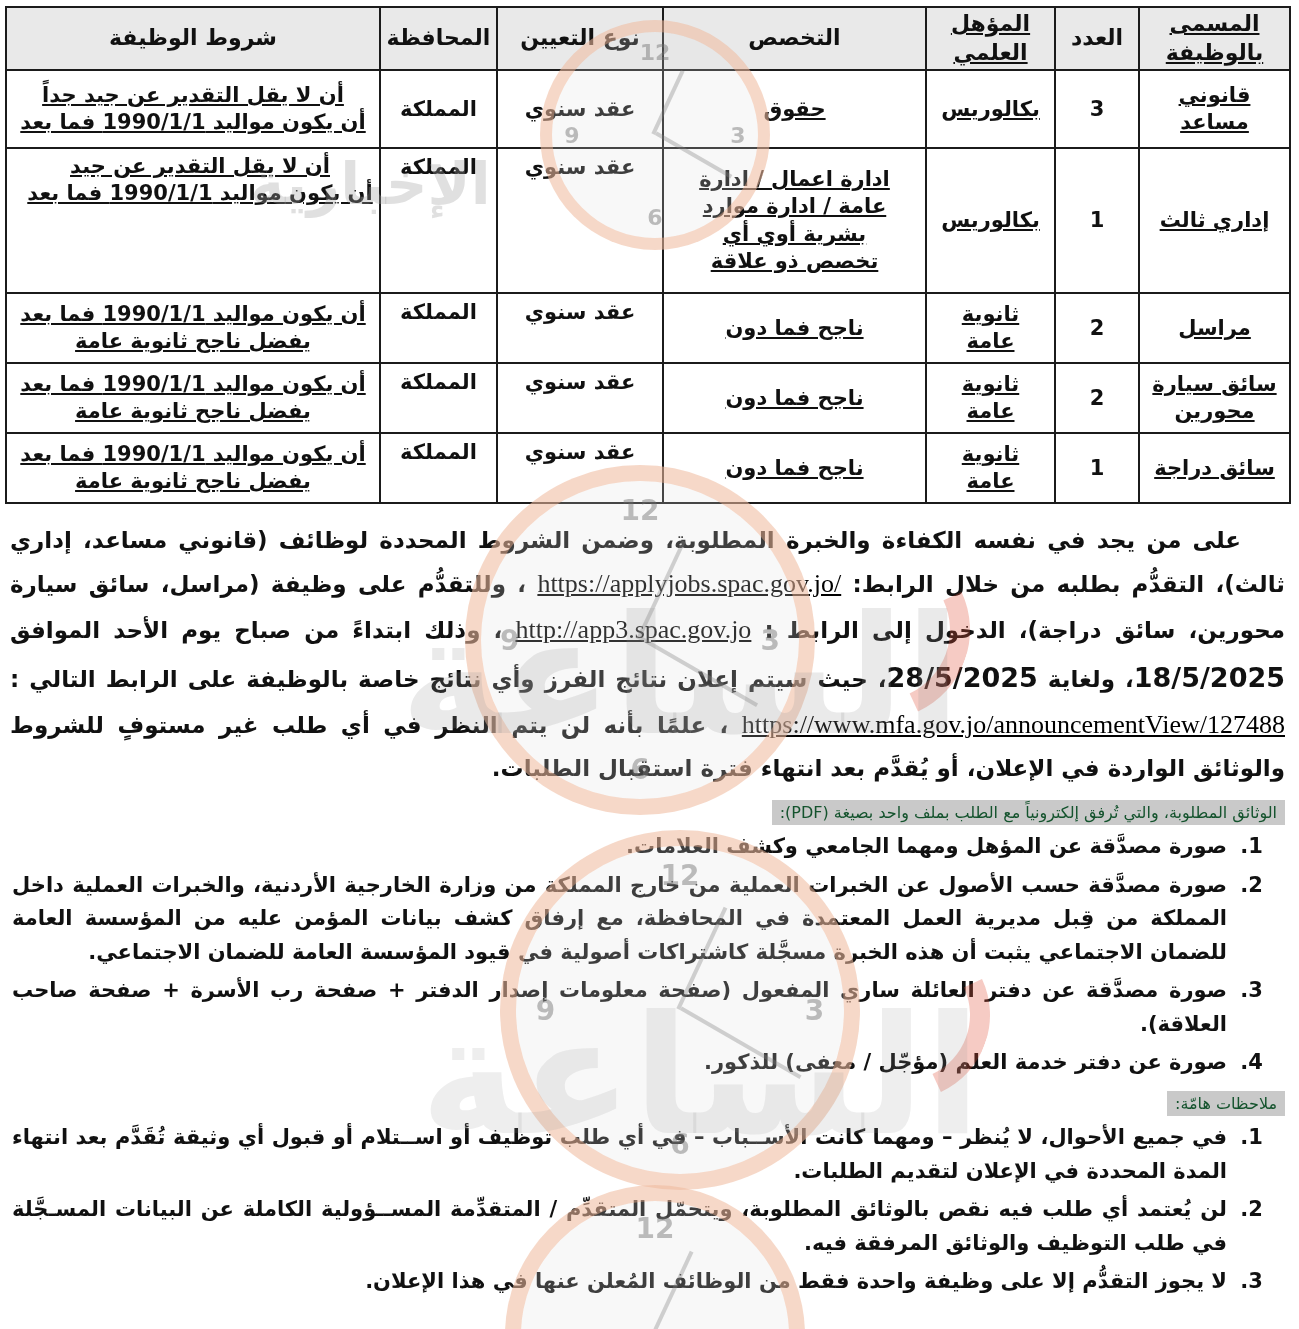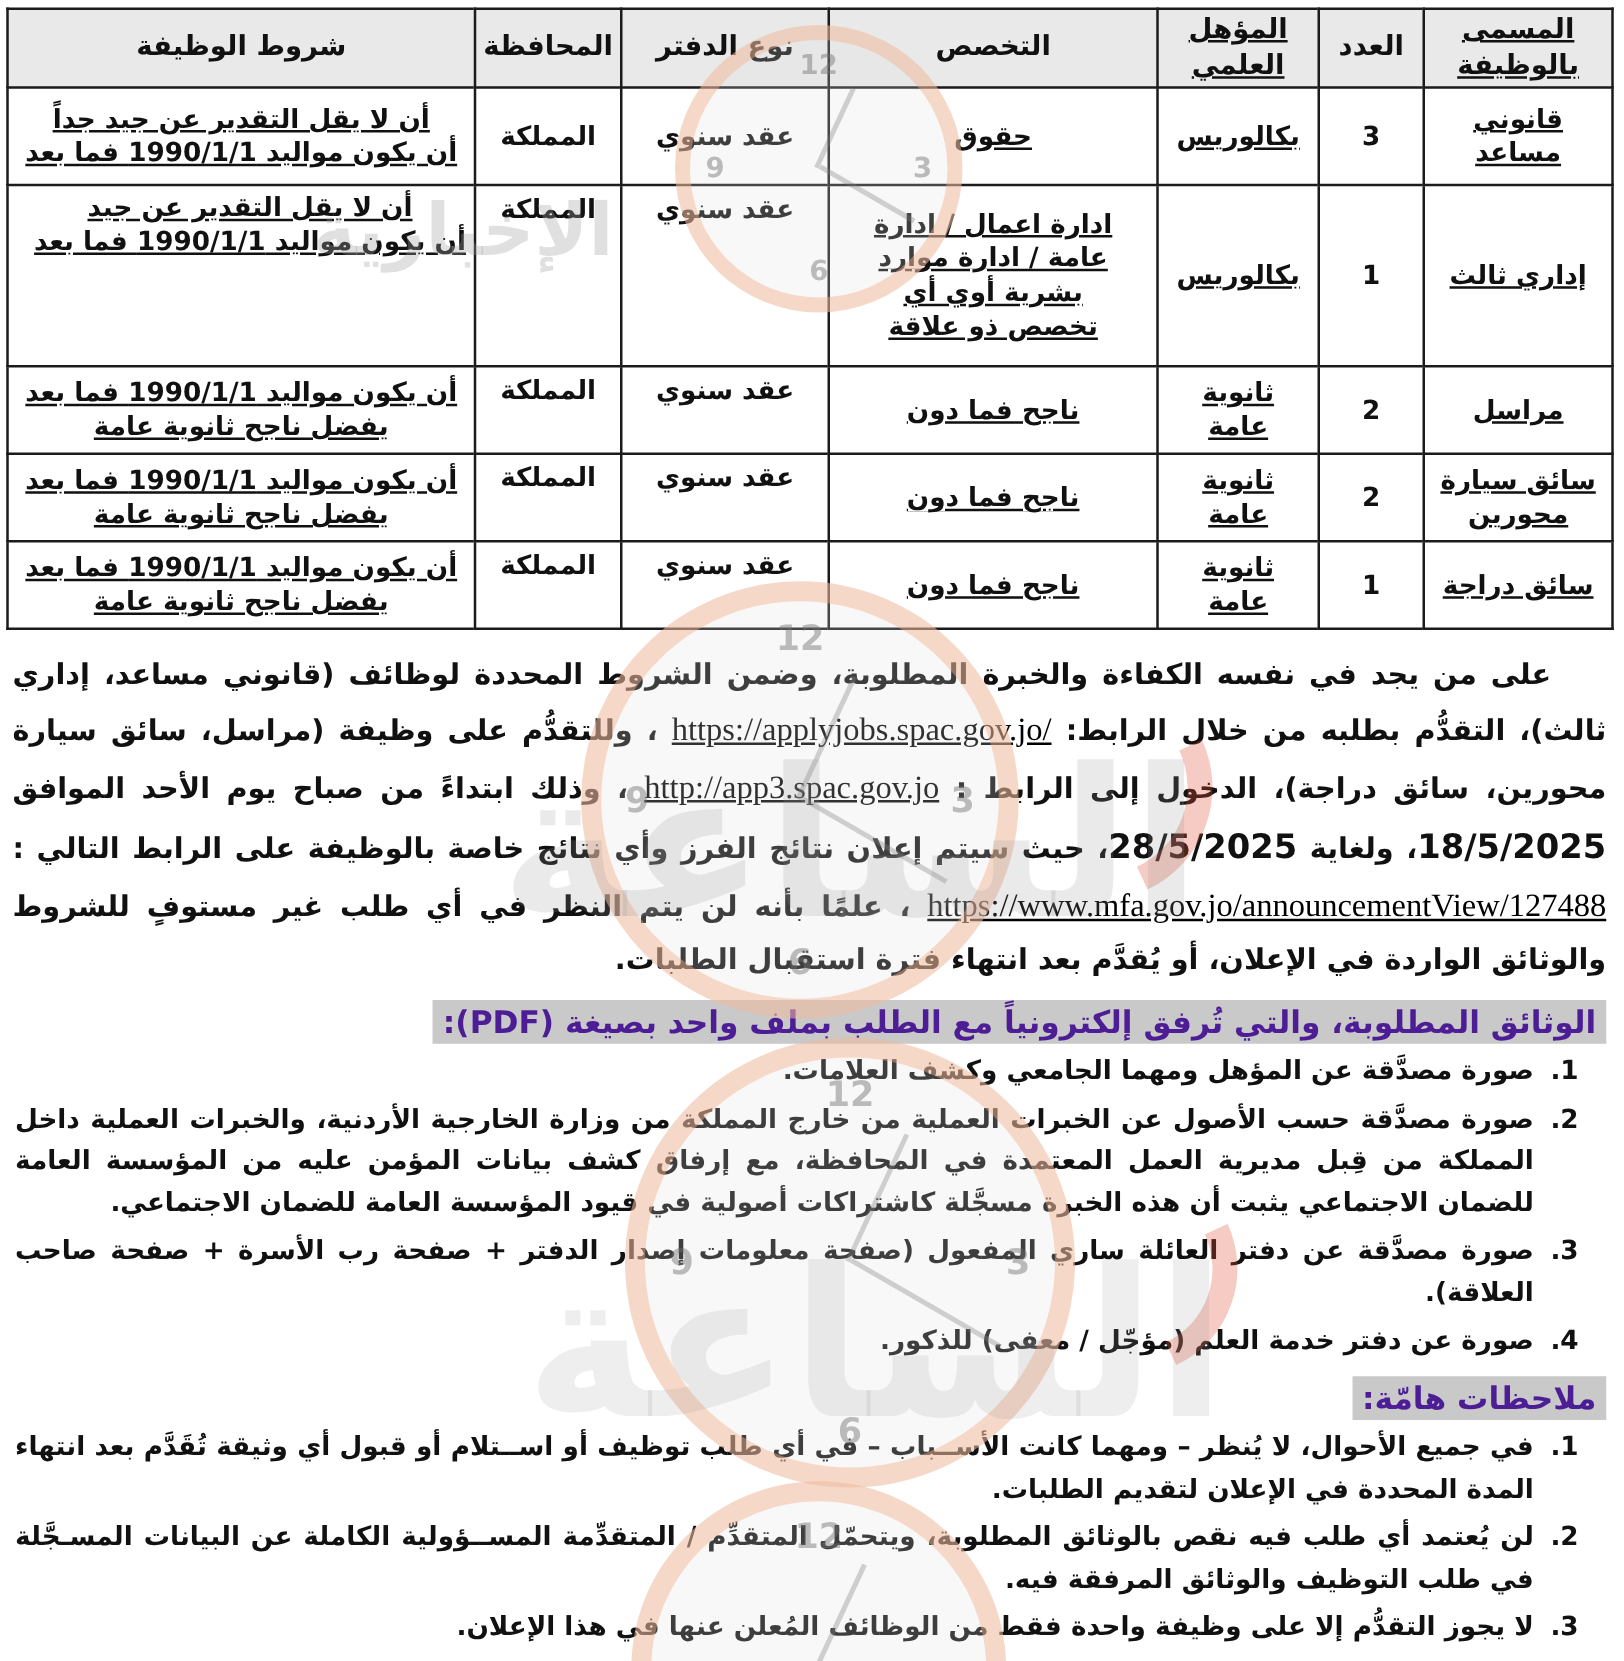--- a/index.html
+++ b/index.html
@@ -21,21 +21,21 @@
   tbody tr:nth-child(n+2) td.col-appt, tbody tr:nth-child(n+2) td.col-gov { vertical-align:top; padding-top:5px; }
   tbody tr:nth-child(2) td.col-cond { vertical-align:top; padding-top:4px;padding-left:19px; }
 
   
   .intro { margin:16px 14px 0 10px; font-size:23px; font-weight:bold; line-height:1.78; text-align:justify; text-indent:44px; color:#111; }
   .link { font-family:"Liberation Serif", serif; font-weight:normal; font-size:26px; color:#000;
           text-decoration:underline; direction:ltr; unicode-bidi:embed; }
   .date { font-size:27px; white-space:nowrap; }
 
   
-  .sec-heading { margin:14px 14px 0 10px; font-size:25px; font-weight:bold; color:#4c1d95; }
+  .sec-heading { margin:14px 14px 0 10px; font-size:16px; font-weight:normal; color:#14532d; }
   .hl { background:#c9c9c9; padding:3px 8px; }
   ol.doclist, ol.notelist { margin:8px 20px 0 12px; padding-right:46px; font-size:21px; font-weight:bold; line-height:1.6; color:#111; }
   ol.doclist li, ol.notelist li { margin-bottom:5px; padding-right:6px; text-align:justify; }
 
   
   .wm { position:absolute; z-index:2; pointer-events:none; }
   .wm-clock { border-radius:50%; border:16px solid rgba(243,177,143,.45); background:rgba(225,225,225,.22); }
   .wm-clock .cn { position:absolute; color:rgba(110,110,110,.45); font-weight:bold; font-size:28px; }
   .cn12 { top:4%; left:50%; transform:translateX(-50%); }
   .cn3  { right:6%; top:50%; transform:translateY(-50%); }
@@ -62,21 +62,21 @@
           <col style="width:166px">
           <col style="width:117px">
           <col style="width:374px">
       </colgroup>
       <thead>
         <tr>
           <th class="pre">المسمى بالوظيفة</th>
           <th>العدد</th>
           <th class="pre">المؤهل العلمي</th>
           <th>التخصص</th>
-          <th>نوع الدفتر</th>
+          <th>نوع التعيين</th>
           <th>المحافظة</th>
           <th>شروط الوظيفة</th>
         </tr>
       </thead>
       <tbody>
         <tr>
           <td class="pre">قانوني مساعد</td>
           <td>3</td>
           <td class="pre">بكالوريس</td>
           <td class="pre">حقوق</td>

